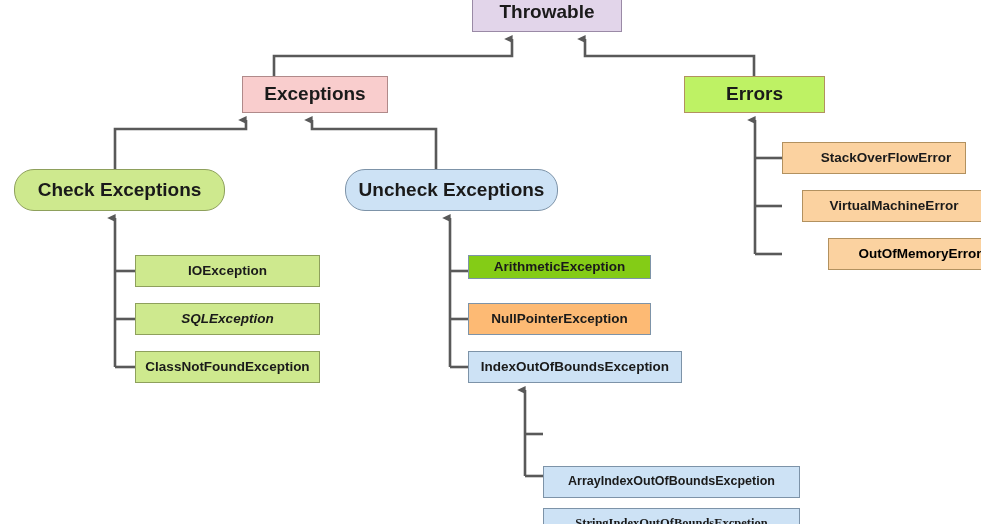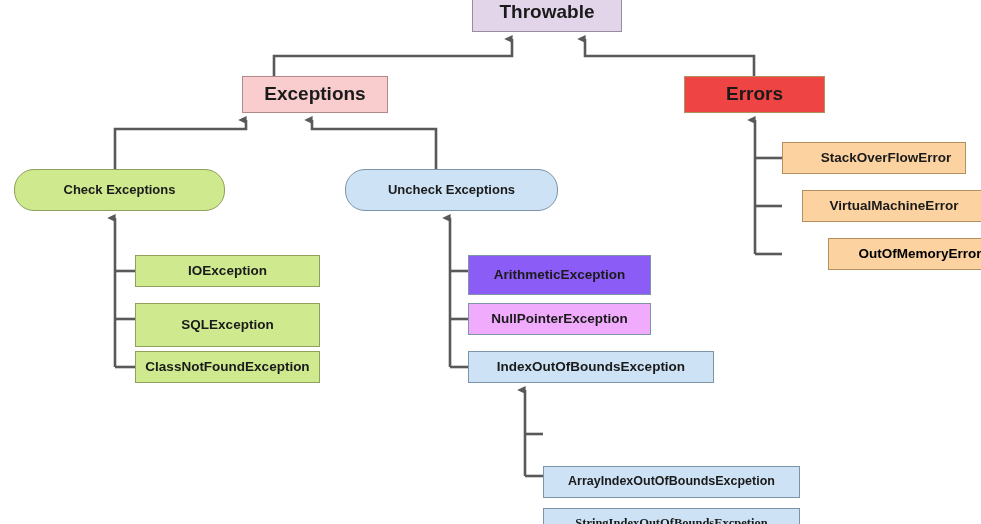--- a/index.html
+++ b/index.html
@@ -34,21 +34,21 @@
     justify-content: center;
     text-align: center;
     color: #1a1a1a;
     font-weight: bold;
     line-height: 1.1;
     white-space: nowrap;
     z-index: 3;
   }
   .node.lvl0 { font-size: 19px; }
   .node.lvl1 { font-size: 19px; }
-  .node.lvl2 { font-size: 13px; border-radius: 20px; }
+  .node.lvl2 { font-size: 19px; border-radius: 20px; }
   .node.leaf { font-size: 13.5px; }
   .node.leaf-sm { font-size: 12.5px; margin-top: 48px; }
 </style>
 </head>
 <body>
 
 <div id="diagram-root" style="background: rgb(255, 255, 255);">
 
   <svg id="edge-layer" viewBox="0 0 981 524" width="981" height="524" xmlns="http://www.w3.org/2000/svg">
     <defs>
@@ -84,29 +84,29 @@
 
       <path d="M 525 476 L 525 390" marker-end="url(#arrow-up)"></path>
       <path d="M 525 434 L 543 434"></path>
       <path d="M 525 476 L 543 476"></path>
     </g>
   </svg>
 
   <div id="node-layer">
       <div class="node lvl0" style="left: 472px; top: -8px; width: 150px; height: 40px; background: rgb(226, 213, 234); border-color: rgb(154, 138, 166); color: rgb(26, 26, 26);">Throwable</div>
       <div class="node lvl1" style="left: 202px; top: 76px; width: 146px; height: 37px; background: rgb(249, 205, 205); border-color: rgb(176, 138, 138); color: rgb(26, 26, 26); margin-left: 40px;">Exceptions</div>
-      <div class="node lvl1" style="left: 684px; top: 76px; width: 141px; height: 37px; background: #ef4444; border-color: rgb(178, 145, 95); color: rgb(26, 26, 26);">Errors</div>
+      <div class="node lvl1" style="left: 684px; top: 76px; width: 141px; height: 37px; background: #bef264; border-color: rgb(178, 145, 95); color: rgb(26, 26, 26);">Errors</div>
       <div class="node lvl2" style="left: 14px; top: 169px; width: 211px; height: 42px; background: rgb(206, 233, 142); border-color: rgb(142, 160, 92); color: rgb(26, 26, 26);">Check Exceptions</div>
       <div class="node lvl2" style="left: 345px; top: 169px; width: 213px; height: 42px; background: rgb(205, 226, 245); border-color: rgb(125, 147, 168); color: rgb(26, 26, 26);">Uncheck Exceptions</div>
       <div class="node leaf" style="left: 782px; top: 142px; width: 184px; height: 32px; background: rgb(251, 210, 160); border-color: rgb(178, 145, 95); color: rgb(26, 26, 26); padding-left: 24px;">StackOverFlowError</div>
       <div class="node leaf" style="left: 782px; top: 190px; width: 184px; height: 32px; background: rgb(251, 210, 160); border-color: rgb(178, 145, 95); color: rgb(26, 26, 26); margin-left: 20px;">VirtualMachineError</div>
       <div class="node leaf" style="left: 782px; top: 238px; width: 184px; height: 32px; background: rgb(251, 210, 160); border-color: rgb(178, 145, 95); color: #000000; margin-left: 46px;">OutOfMemoryError</div>
       <div class="node leaf" style="left: 135px; top: 255px; width: 185px; height: 32px; background: rgb(206, 233, 142); border-color: rgb(142, 160, 92); color: rgb(26, 26, 26);">IOException</div>
-      <div class="node leaf" style="left: 135px; top: 303px; width: 185px; height: 44px; background: rgb(206, 233, 142); border-color: rgb(142, 160, 92); color: rgb(26, 26, 26);">SQLException</div>
+      <div class="node leaf" style="left: 135px; top: 303px; width: 185px; height: 32px; background: rgb(206, 233, 142); border-color: rgb(142, 160, 92); color: rgb(26, 26, 26); font-style: italic;">SQLException</div>
       <div class="node leaf" style="left: 135px; top: 351px; width: 185px; height: 32px; background: rgb(206, 233, 142); border-color: rgb(142, 160, 92); color: rgb(26, 26, 26);">ClassNotFoundException</div>
-      <div class="node leaf" style="left: 468px; top: 255px; width: 183px; height: 40px; background: #8b5cf6; border-color: rgb(125, 147, 168); color: rgb(26, 26, 26);">ArithmeticException</div>
-      <div class="node leaf" style="left: 468px; top: 303px; width: 183px; height: 32px; background: #f0abfc; border-color: rgb(125, 147, 168); color: rgb(26, 26, 26);">NullPointerException</div>
-      <div class="node leaf" style="left: 468px; top: 351px; width: 246px; height: 32px; background: rgb(205, 226, 245); border-color: rgb(125, 147, 168); color: rgb(26, 26, 26);">IndexOutOfBoundsException</div>
+      <div class="node leaf" style="left: 468px; top: 255px; width: 183px; height: 24px; background: #84cc16; border-color: rgb(125, 147, 168); color: rgb(26, 26, 26);">ArithmeticException</div>
+      <div class="node leaf" style="left: 468px; top: 303px; width: 183px; height: 32px; background: #fdba74; border-color: rgb(125, 147, 168); color: rgb(26, 26, 26);">NullPointerException</div>
+      <div class="node leaf" style="left: 468px; top: 351px; width: 214px; height: 32px; background: rgb(205, 226, 245); border-color: rgb(125, 147, 168); color: rgb(26, 26, 26);">IndexOutOfBoundsException</div>
       <div class="node leaf-sm" style="left: 543px; top: 418px; width: 257px; height: 32px; background: rgb(205, 226, 245); border-color: rgb(125, 147, 168); color: rgb(26, 26, 26);">ArrayIndexOutOfBoundsExcpetion</div>
       <div class="node leaf-sm" style="left: 543px; top: 460px; width: 257px; height: 32px; background: rgb(205, 226, 245); border-color: rgb(125, 147, 168); color: rgb(26, 26, 26); font-family: Liberation Serif, serif;">StringIndexOutOfBoundsExcpetion</div>
     </div>
 
 </div>
 
 </body></html>

